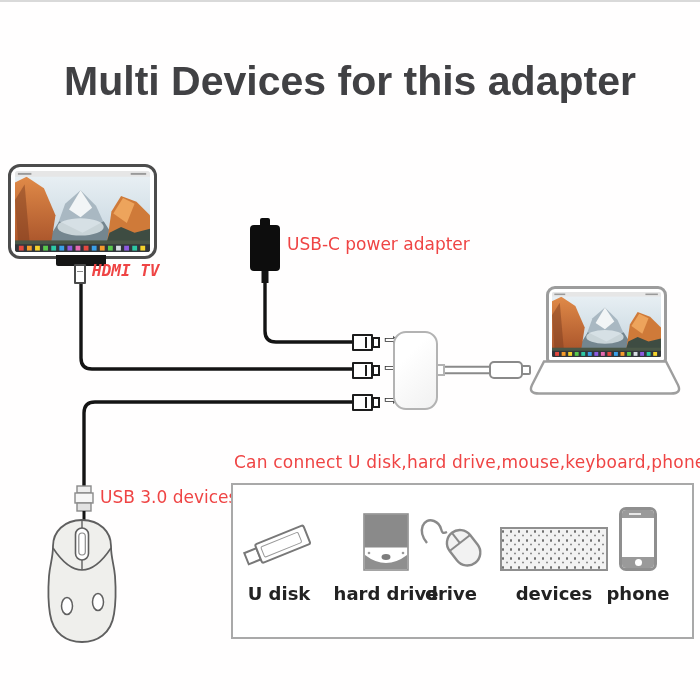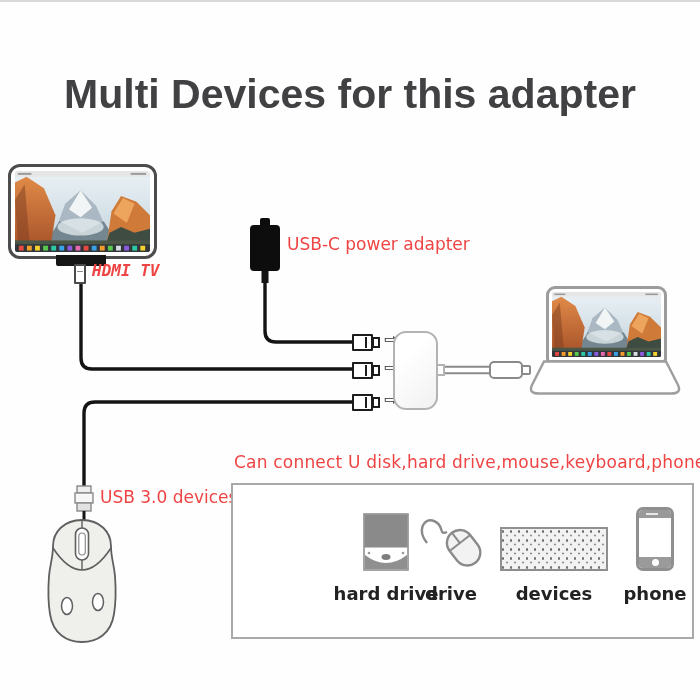--- a/index.html
+++ b/index.html
@@ -1,21 +1,21 @@
 <!DOCTYPE html>
 <html><head>
 <meta charset="utf-8">
 <style>
   html,body{margin:0;padding:0;background:#fff;}
   #stage{position:relative;width:700px;height:700px;background:#fffefe;overflow:hidden;
          font-family:"DejaVu Sans",sans-serif;border-top:2px solid #d9d9d9;box-sizing:border-box;}
   .abs{position:absolute;}
   
   #title{left:0;top:56px;width:700px;text-align:center;font-family:"Liberation Sans",sans-serif;
-         font-weight:bold;font-size:41px;color:#414144;letter-spacing:0px;margin-top:13px;}
+         font-weight:bold;font-size:41px;color:#414144;letter-spacing:0px;}
   
   .lbl{font-size:17px;color:#ef4444;white-space:nowrap;}
   .lbl-mono{font-family:"DejaVu Sans Mono","Liberation Mono",monospace;font-weight:bold;font-size:16px;font-style:italic;}
   
   #tv{left:8px;top:162px;width:149px;height:95px;background:#fff;border:3.5px solid #4c4c4c;
       border-radius:12px;padding:4px;box-sizing:border-box;}
   #tv .screen{width:100%;height:100%;border-radius:3px;overflow:hidden;}
   #tv-stand{left:56px;top:253px;width:50px;height:11px;background:#161616;border-radius:0 0 2px 2px;}
   #hdmi-conn{left:74px;top:262px;width:12px;height:20px;background:#fff;border:2px solid #4a4a4a;
              border-radius:1px;box-sizing:border-box;}
@@ -244,20 +244,31 @@
     <rect x="35.5" y="44" width="13" height="32" rx="6.5" fill="#ffffff" stroke="#5f5f5f" stroke-width="1.6"></rect>
     <rect x="38.8" y="49" width="6.5" height="22" rx="3.2" fill="none" stroke="#8c8c8c" stroke-width="1.2"></rect>
     <ellipse cx="27" cy="122" rx="5.5" ry="8.5" fill="#fff" stroke="#5f5f5f" stroke-width="1.5"></ellipse>
     <ellipse cx="58" cy="118" rx="5.5" ry="8.5" fill="#fff" stroke="#5f5f5f" stroke-width="1.5"></ellipse>
   </svg>
 
   <div class="abs lbl" style="left:234px;top:450px;letter-spacing:.2px;">Can connect U disk,hard drive,mouse,keyboard,phone</div>
 
   <div id="connect-box" class="abs">
 
+    <div class="dev-item" style="left:0;width:92px;">
+      <div class="dev-icon-area">
+        <div class="udisk-rot">
+          <span class="udisk-conn"></span>
+          <span class="udisk-body">
+              <i></i>
+            </span>
+        </div>
+      </div>
+      <span class="dev-label">U disk</span>
+    </div>
 
     <div class="dev-item" style="left:104px;width:98px;">
       <div class="dev-icon-area">
         <svg width="46" height="58" viewBox="0 0 46 58">
           <rect x="1" y="1" width="44" height="56" fill="#ffffff" stroke="#8f8f8f" stroke-width="1.6"></rect>
           <rect x="1.5" y="1.5" width="43" height="33" fill="#8a8a8a"></rect>
           <path d="M2,56 L2,42 Q23,58 44,42 L44,56 Z" fill="#8f8f8f"></path>
           <ellipse cx="23" cy="44" rx="4.5" ry="3" fill="#7d7d7d"></ellipse>
           <circle cx="6" cy="40" r="1.3" fill="#9a9a9a"></circle>
           <circle cx="40" cy="40" r="1.3" fill="#9a9a9a"></circle>
@@ -280,21 +291,21 @@
       <span class="dev-label">drive</span>
     </div>
 
     <div class="dev-item" style="left:258px;width:126px;">
       <div class="dev-icon-area">
         <div class="kbd"></div>
       </div>
       <span class="dev-label">devices</span>
     </div>
 
-    <div class="dev-item" style="left:370px;width:70px;margin-left:17px;">
+    <div class="dev-item" style="left:370px;width:70px;">
       <div class="dev-icon-area">
         <div class="phone">
           <span class="top">
               <i></i>
             </span>
           <span class="bot"></span>
           <span class="btn"></span>
         </div>
       </div>
       <span class="dev-label">phone</span>

